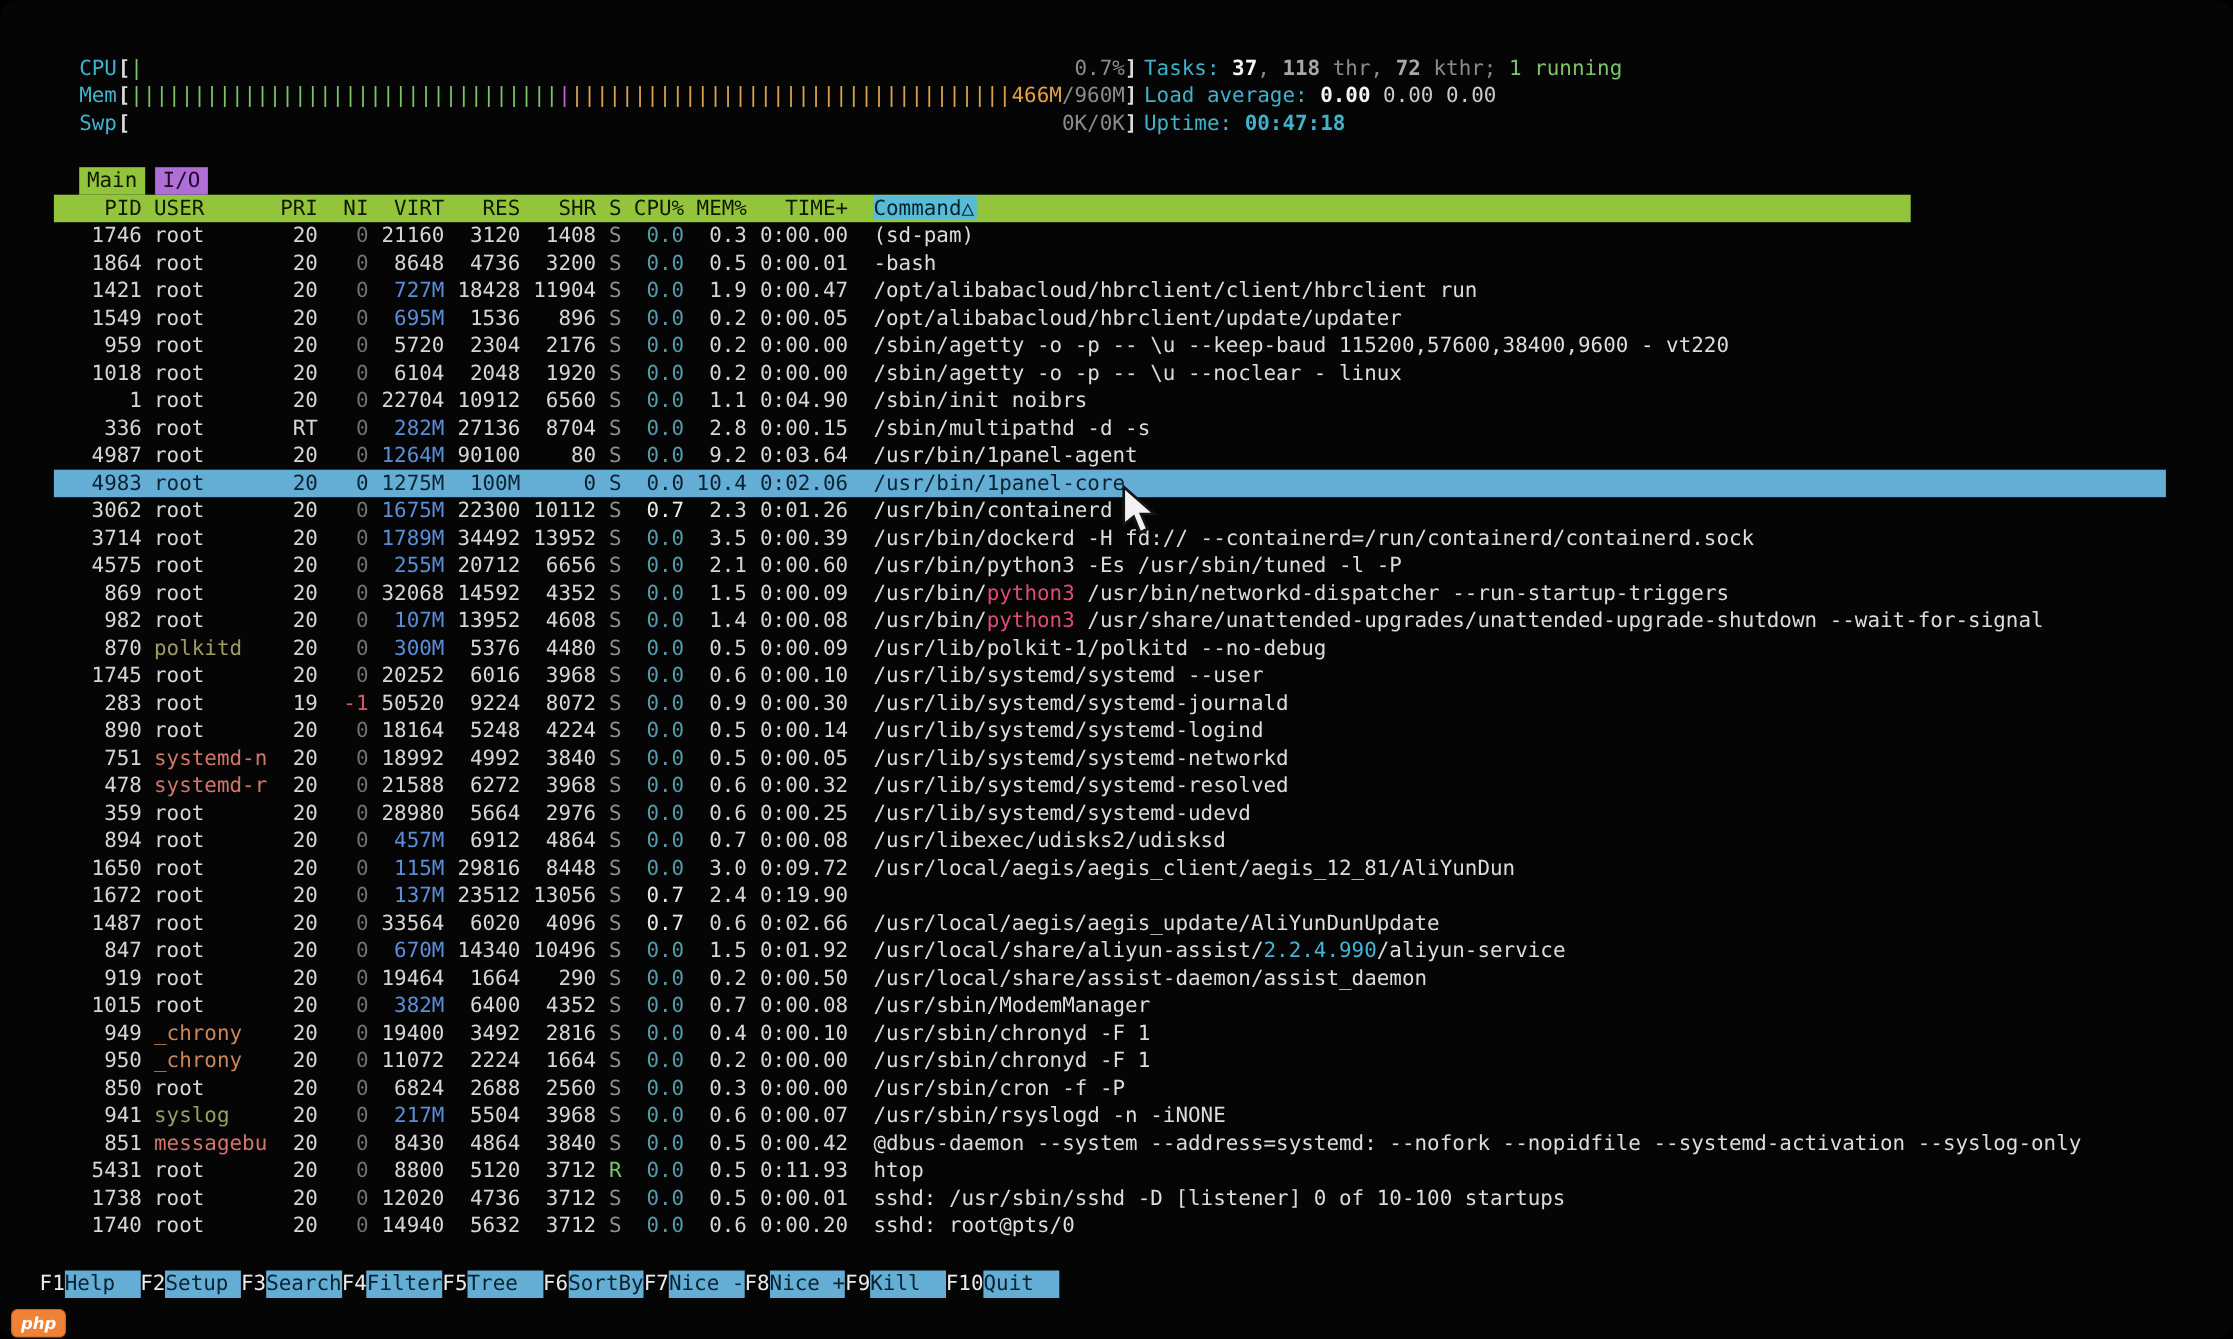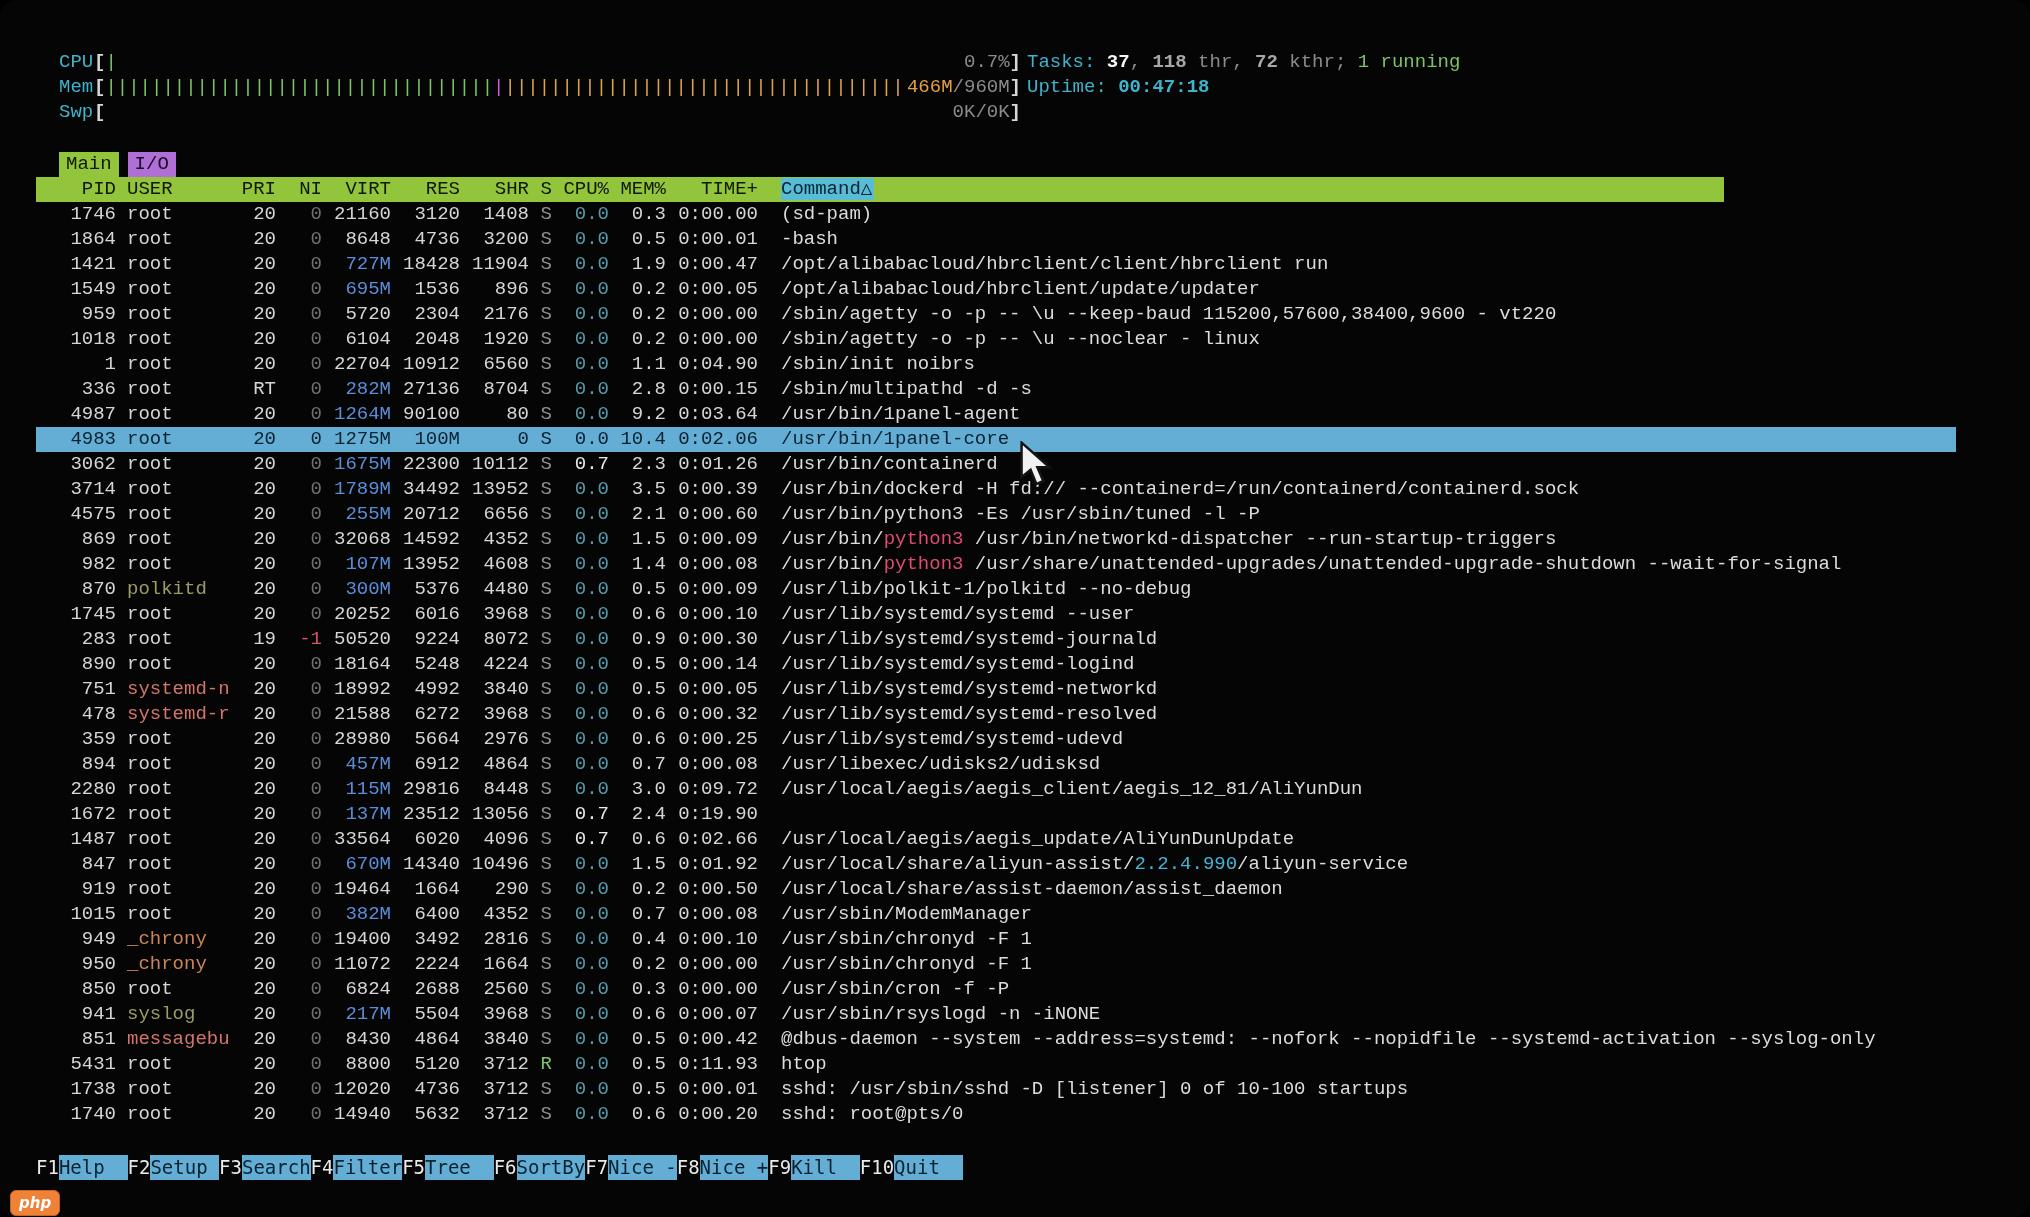--- a/index.html
+++ b/index.html
@@ -6,21 +6,21 @@
   html, body { margin:0; padding:0; background:#000; }
   body {
     width:2030px; height:1217px; position:relative; overflow:hidden;
     font-family:"DejaVu Sans Mono", monospace;
   }
   #term {
     position:absolute; inset:0; background:var(--bg,#050505);
     border-radius:16px; overflow:hidden;
     font-size:19px; line-height:25px; color:var(--fg,#cfcfcf);
   }
-  #content { padding:50px 0 0 36px;font-family:Liberation Mono, monospace; }
+  #content { padding:50px 0 0 49px; }
 
   
   .hdr { display:flex; }
   .meters { margin-left:23px; width:962px; }
   .meter { display:flex; height:25px; white-space:pre; }
   .mlabel { color:var(--cyan); width:35px; }
   .brk { color:#d8d8d8; font-weight:bold; }
   .bars { flex:1; overflow:hidden; white-space:pre; }
   .mtext { white-space:pre; }
   .stats { padding-left:6px; }
@@ -101,20 +101,21 @@
 <div id="term">
   <div id="content">
     <div class="hdr">
       <div class="meters">
           <div class="meter"><span class="mlabel">CPU</span><span class="brk">[</span><span class="bars"><span style="color: rgb(124, 195, 106);">|</span></span><span class="mtext"><span class="t-dim">0.7%</span></span><span class="brk">]</span></div>
           <div class="meter"><span class="mlabel">Mem</span><span class="brk">[</span><span class="bars"><span style="color: rgb(124, 195, 106);">||||||||||||||||||||||||||||||||||</span><span style="color: rgb(201, 95, 212);">|</span><span style="color: rgb(217, 164, 76);">|||||||||||||||||||||||||||||||||||</span></span><span class="mtext"><span class="t-orange">466M</span><span class="t-dim">/960M</span></span><span class="brk">]</span></div>
           <div class="meter"><span class="mlabel">Swp</span><span class="brk">[</span><span class="bars"></span><span class="mtext"><span class="t-dim">0K/0K</span></span><span class="brk">]</span></div>
         </div>
       <div class="stats">
           <div class="stat-line"><span class="t-cyan">Tasks: </span><span class="t-bold-white">37</span><span class="t-dim">, </span><span class="t-dim-b">118</span><span class="t-dim"> thr, </span><span class="t-dim-b">72</span><span class="t-dim"> kthr; </span><span class="t-green">1 running</span></div>
+          <div class="stat-line"><span class="t-cyan">Load average: </span><span class="t-bold-white">0.00 </span><span class="t-light">0.00 0.00</span></div>
           <div class="stat-line"><span class="t-cyan">Uptime: </span><span class="t-bold-cyan">00:47:18</span></div>
         </div>
     </div>
     <div class="tabs">
         <span class="tab active">Main</span>
         <span class="tab inactive">I/O</span>
       </div>
     <div class="thead">
         <span class="c-pid">PID</span>
         <span class="c-user">USER</span>
@@ -446,21 +447,21 @@
           <span class="c-virt mnum">457M</span>
           <span class="c-res">6912</span>
           <span class="c-shr">4864</span>
           <span class="c-s">S</span>
           <span class="c-cpu idle">0.0</span>
           <span class="c-mem">0.7</span>
           <span class="c-time">0:00.08</span>
           <span class="c-cmd"><span>/usr/libexec/udisks2/udisksd</span></span>
         </div>
         <div class="prow">
-          <span class="c-pid">2280</span>
+          <span class="c-pid">1650</span>
           <span class="c-user" style="color: rgb(214, 214, 214);">root</span>
           <span class="c-pri">20</span>
           <span class="c-ni dim0">0</span>
           <span class="c-virt mnum">115M</span>
           <span class="c-res">29816</span>
           <span class="c-shr">8448</span>
           <span class="c-s">S</span>
           <span class="c-cpu idle">0.0</span>
           <span class="c-mem">3.0</span>
           <span class="c-time">0:09.72</span>

